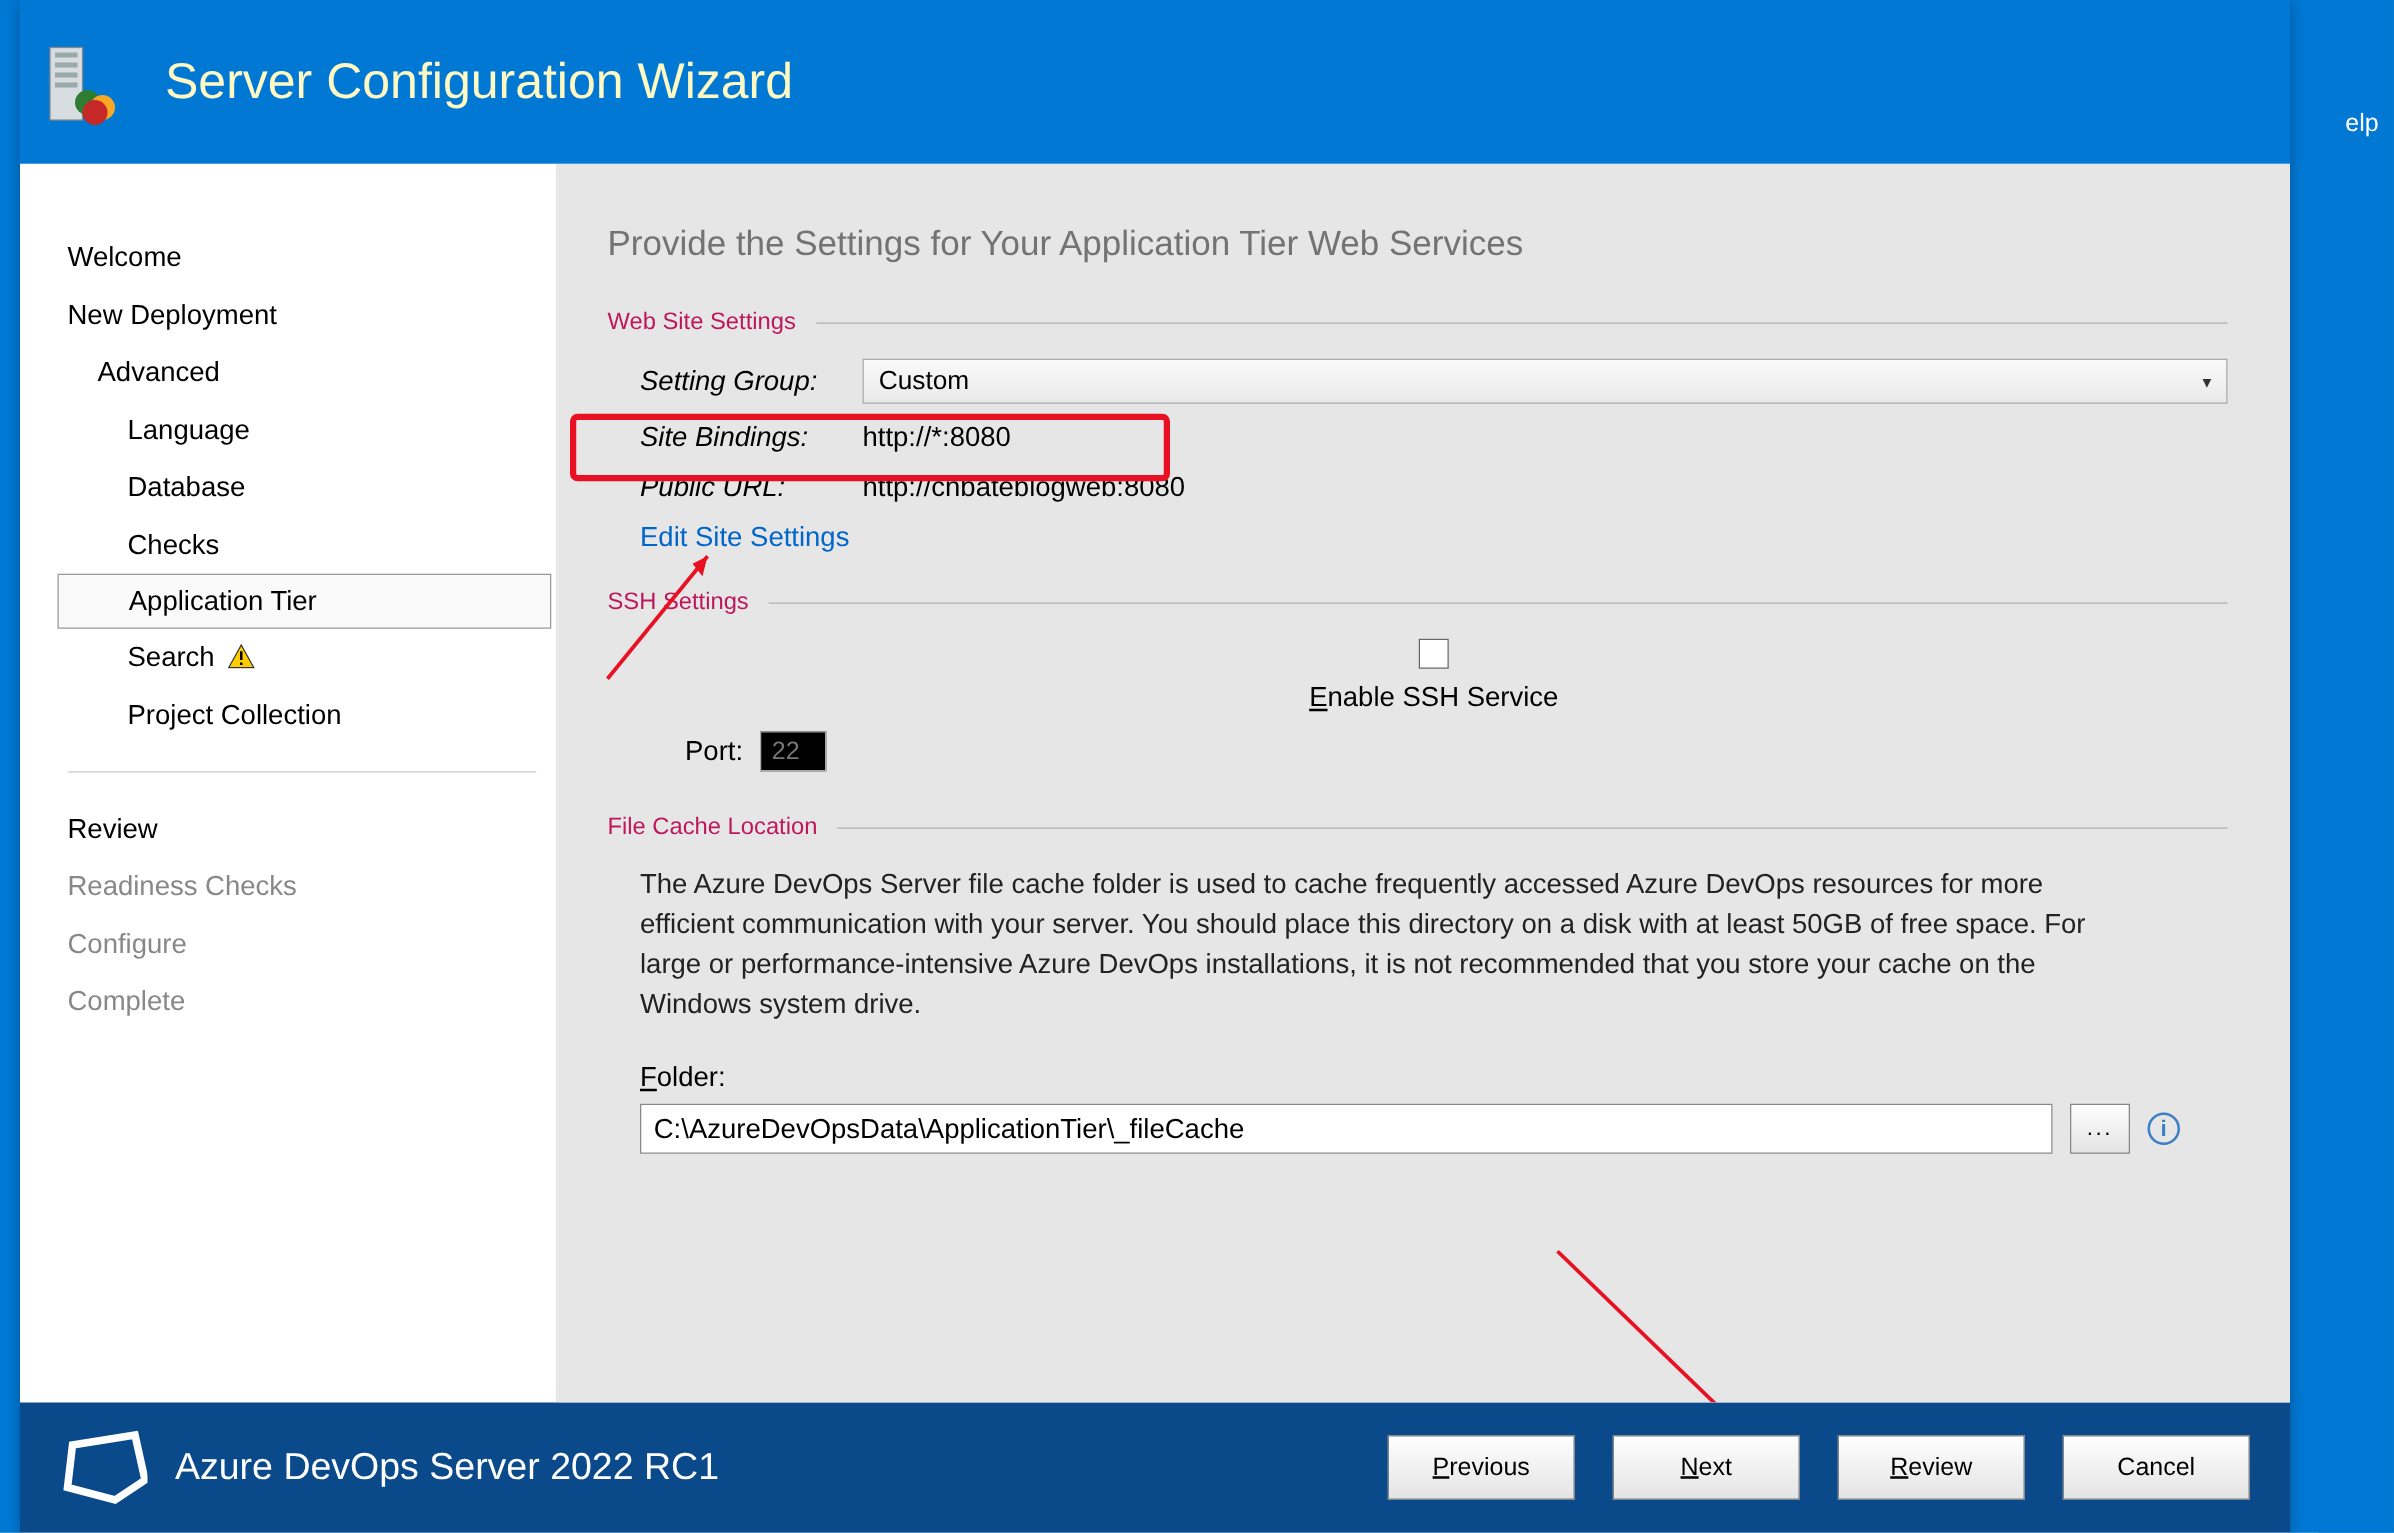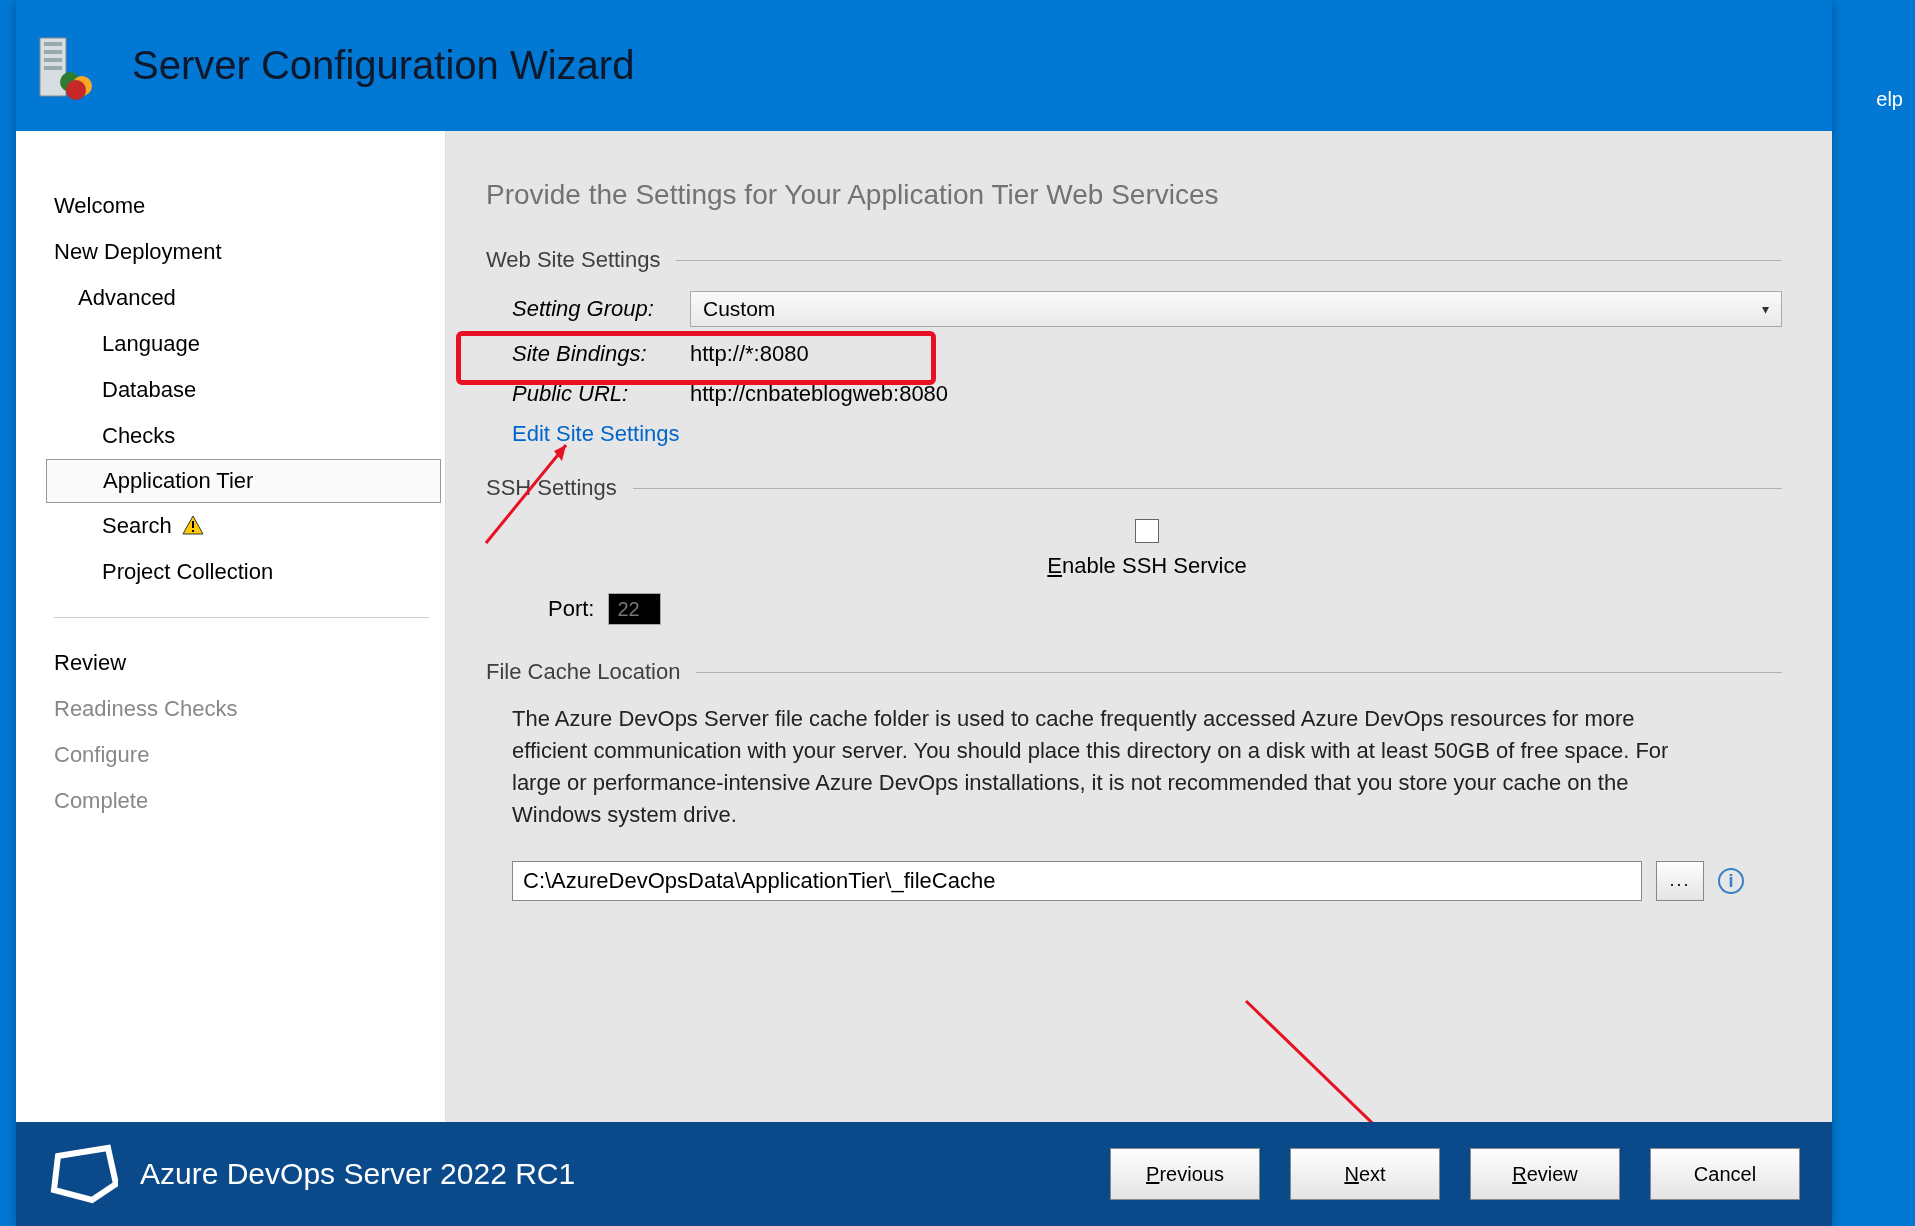--- a/index.html
+++ b/index.html
@@ -17,21 +17,21 @@
     position: absolute; left: 16px; top: 0; width: 1816px; height: 1226px;
     background: #fff; box-shadow: 0 2px 10px rgba(0,0,0,.3);
     display: flex; flex-direction: column;
   }
   
   .title-bar {
     height: 131px; background: #0078d4; display: flex; align-items: center;
     padding-left: 18px; gap: 30px;
   }
   .title-icon { width: 68px; height: 68px; display: flex; align-items: flex-end; justify-content: center; }
-  .title-text { color: #0f172a; font-size: 40px; font-weight: 300; }
+  .title-text { color: #fef9c3; font-size: 40px; font-weight: 300; }
   
   .body {
     flex: 1; display: flex; overflow: hidden;
   }
   
   .sidebar {
     width: 430px; background: #fff; padding: 52px 0 0 38px;
     border-right: 1px solid #ddd;
     font-size: 22px;
   }
@@ -50,21 +50,21 @@
   
   .content {
     flex: 1; background: #e6e6e6; padding: 48px 50px 0 40px; position: relative;
     overflow: hidden;
   }
   .page-title { font-size: 28px; color: #737373; margin-bottom: 36px; }
   
   .section-header {
     display: flex; align-items: center; gap: 16px; margin-bottom: 18px;
   }
-  .section-header .label { font-size: 22px; color: #404040; white-space: nowrap; }
+  .section-header .label { font-size: 19px; color: #be185d; white-space: nowrap; }
   .section-header .line { flex: 1; border-top: 1px solid #b0b0b0; }
   
   .fields { padding-left: 26px; }
   .row { display: flex; align-items: center; gap: 18px; margin-bottom: 14px; font-size: 22px; }
   .row .lbl { width: 160px; font-style: italic; }
   .row .val { color: #000; }
   
   .dropdown {
     flex: 1; height: 36px; background: linear-gradient(#fafafa,#e9e9e9);
     border: 1px solid #aaa; display: flex; align-items: center; padding: 0 12px;
@@ -204,20 +204,23 @@
         </div>
       </div>
 
       <div style="height:34px"></div>
 
       <div class="section-header">
         <span class="label">File Cache Location</span>
         <span class="line"></span>
       </div>
       <div class="desc">The Azure DevOps Server file cache folder is used to cache frequently accessed Azure DevOps resources for more efficient communication with your server.  You should place this directory on a disk with at least 50GB of free space. For large or performance-intensive Azure DevOps installations, it is not recommended that you store your cache on the Windows system drive.</div>
+      <div class="folder-label">
+        <span class="u">F</span><span>older:</span>
+      </div>
       <div class="folder-row">
         <input class="folder-input" value="C:\AzureDevOpsData\ApplicationTier\_fileCache" style="">
         <button class="browse-btn">...</button>
         <div class="info-icon">i</div>
       </div>
 
       <div class="highlight-box" style="left:10px; top:200px; width:480px; height:54px;"></div>
 
       <svg class="arrow" style="left:30px; top:302px;" width="110" height="120" viewBox="0 0 110 120">
         <line x1="10" y1="110" x2="90" y2="12" stroke="#e81123" stroke-width="3"></line>

